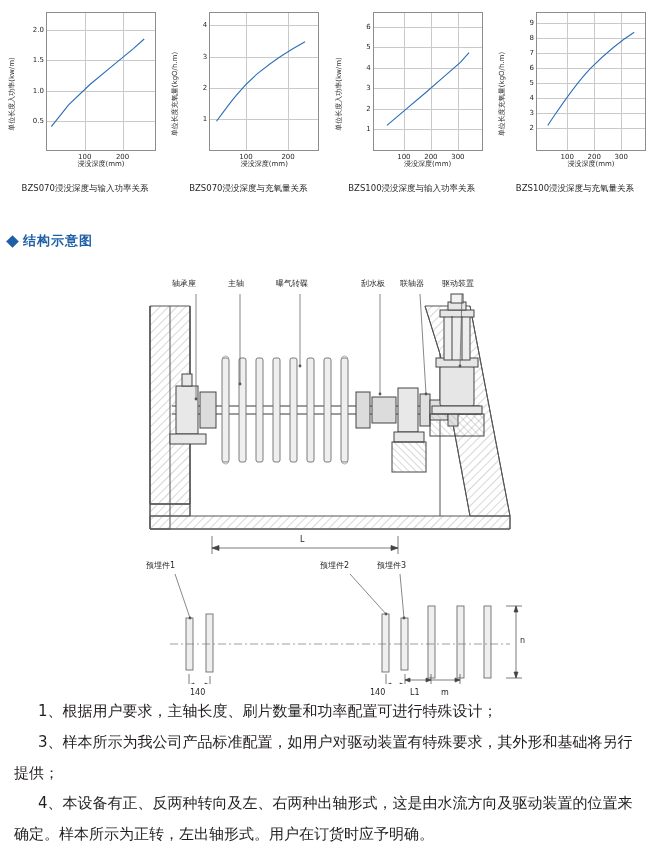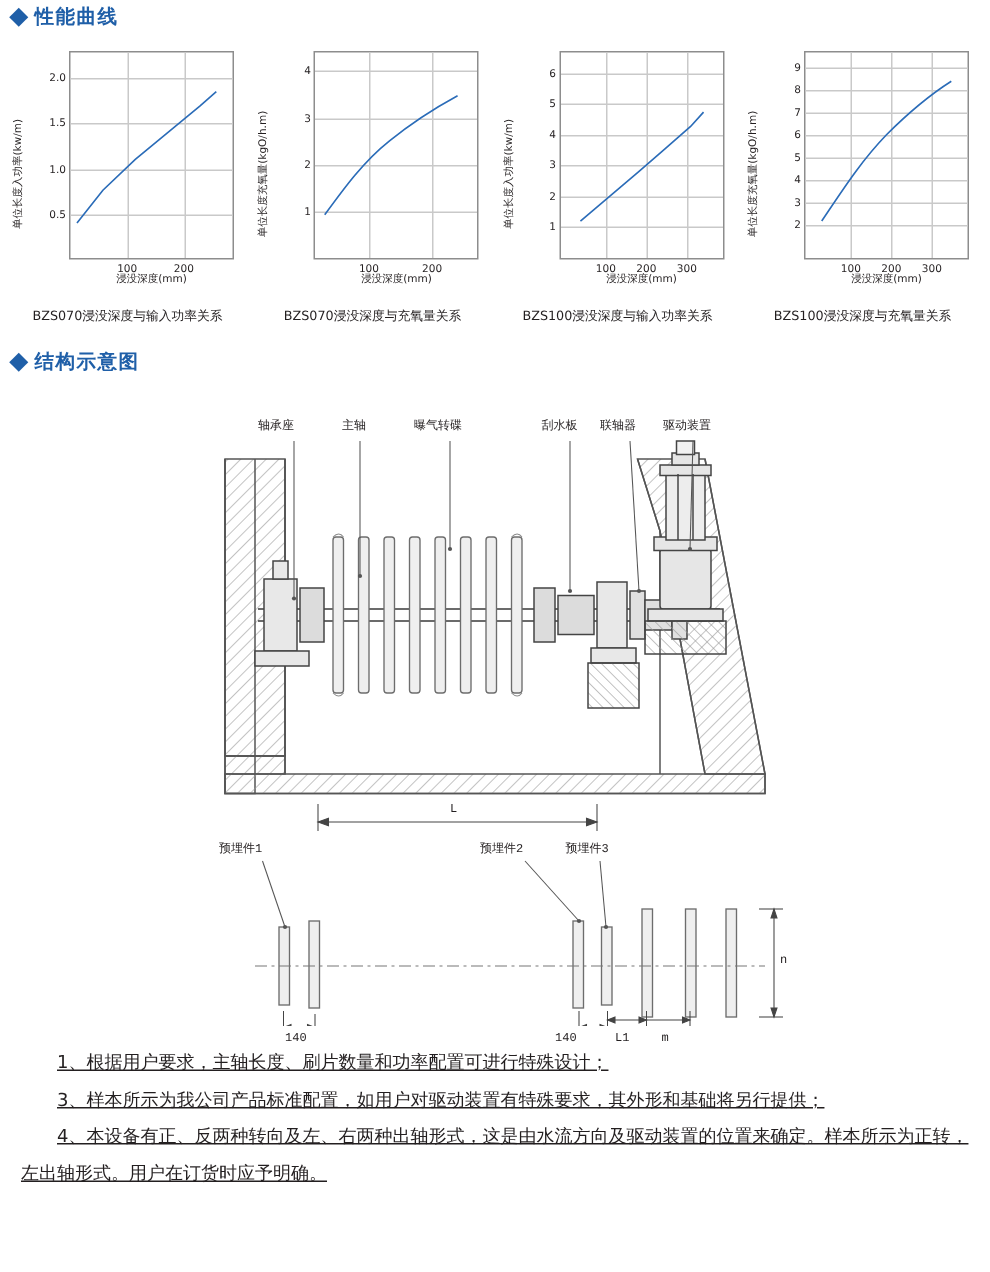--- a/index.html
+++ b/index.html
@@ -19,34 +19,30 @@
   .gridline{position:absolute;background:#c9c9c9;}
   .gridline.h{left:0;right:0;height:1px;}
   .gridline.v{top:0;bottom:0;width:1px;}
   .ytick{position:absolute;right:calc(100% + 3px);transform:translateY(-50%);font-size:7px;color:#231f20;white-space:nowrap;}
   .xtick{position:absolute;top:calc(100% + 3px);transform:translateX(-50%);font-size:7px;color:#231f20;white-space:nowrap;}
   .ylabel{position:absolute;left:2px;top:50%;transform:translate(-50%,-50%) rotate(-90deg);transform-origin:center;font-size:7px;white-space:nowrap;width:120px;text-align:center;}
   .xlabel{position:absolute;left:36px;right:4px;bottom:12px;text-align:center;font-size:7px;}
   .chart-caption{font-size:8.5px;text-align:center;margin-top:2px;color:#231f20;}
   .curve{position:absolute;left:0;top:0;width:100%;height:100%;}
   #struct-wrap{position:absolute;left:0;top:232px;width:660px;}
-  #diagram{position:relative;width:564px;height:430px;font-family:Liberation Mono, monospace;}
+  #diagram{position:relative;width:564px;height:430px;}
   .dlabel{position:absolute;font-size:8px;color:#231f20;white-space:nowrap;}
   #order-wrap{position:absolute;left:0;top:690px;width:660px;}
   .order-list{margin:6px 0 0 0;padding:0 14px 0 14px;}
-  .order-item{font-size:12px;line-height:2.05;color:#231f20;text-decoration:underline;}
+  .order-item{font-size:15px;line-height:2.05;color:#231f20;}
 </style>
 </head>
 <body>
 
 <div id="perf-wrap">
-  <div class="section-head">
-    <span class="diamond"></span>
-    <span class="section-title">性能曲线</span>
-  </div>
   <div class="charts-row">
 
     <div class="chart-cell">
       <div class="chart-box">
         <div class="ylabel">单位长度入功率(kw/m)</div>
         <div class="plot">
           <div class="gridline h" style="top:12.5%"></div>
           <div class="gridline h" style="top:34.6%"></div>
           <div class="gridline h" style="top:56.8%"></div>
           <div class="gridline h" style="top:79%"></div>

